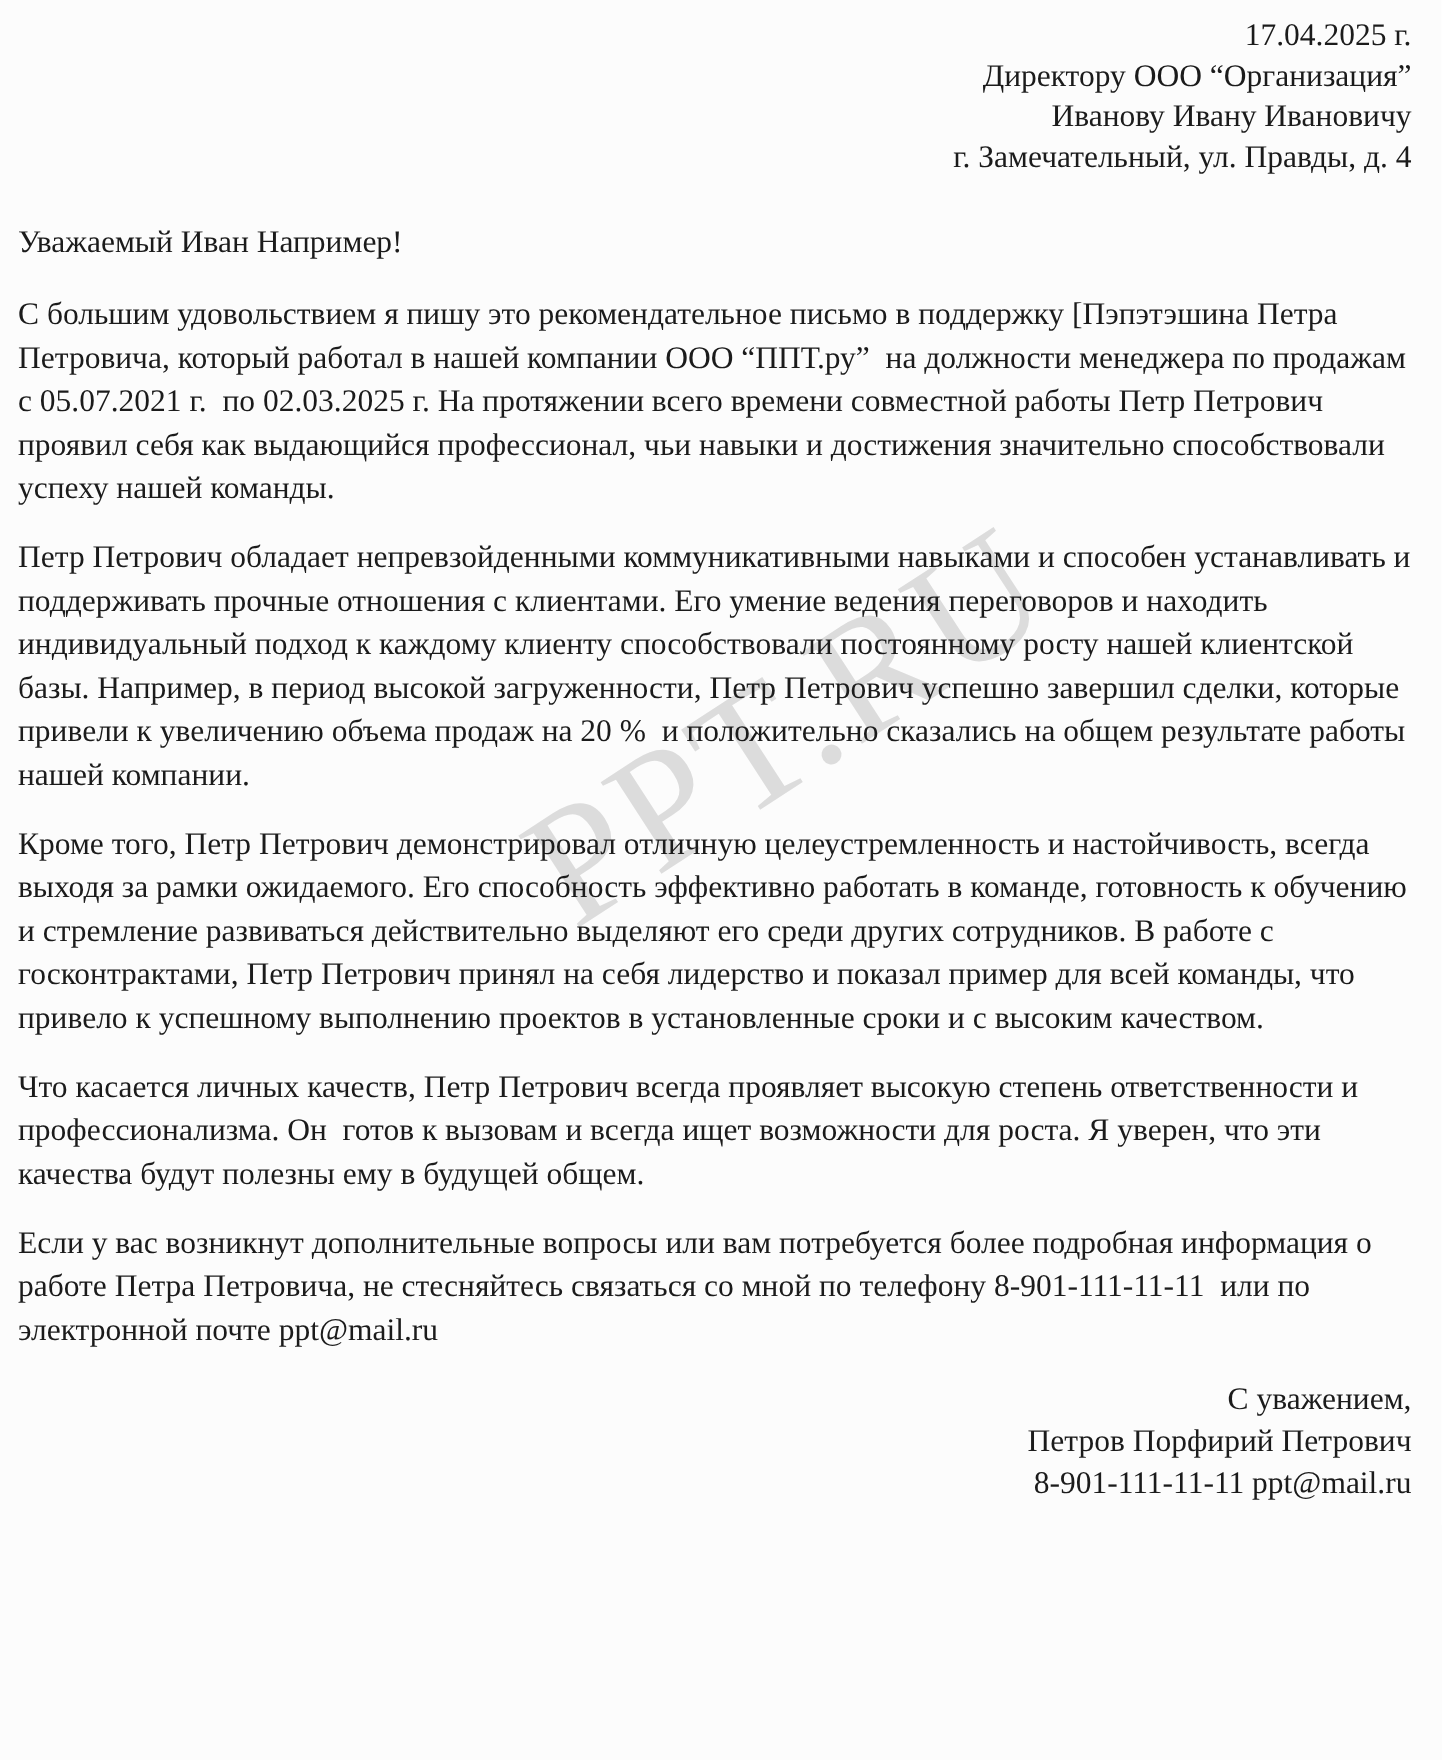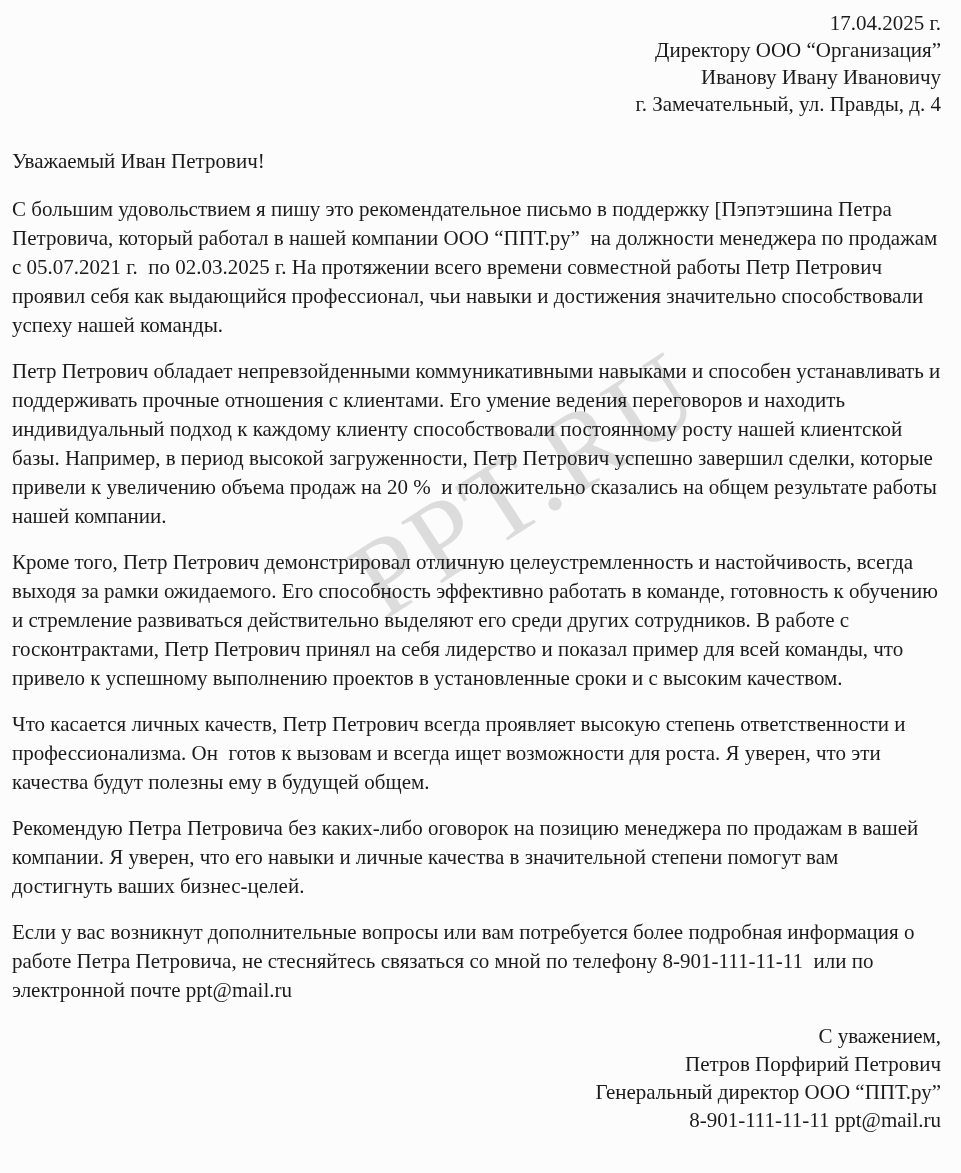--- a/index.html
+++ b/index.html
@@ -77,32 +77,30 @@
 
   <div class="content">
 
     <div class="letter-header">
       <div>17.04.2025 г.</div>
       <div>Директору ООО “Организация”</div>
       <div>Иванову Ивану Ивановичу</div>
       <div>г. Замечательный, ул. Правды, д. 4</div>
     </div>
 
-    <div class="salutation">Уважаемый Иван Петрович!</div>
+    <div class="salutation">Уважаемый Иван Например!</div>
 
     <div class="body-paragraphs">
       <p>С большим удовольствием я пишу это рекомендательное письмо в поддержку [Пэпэтэшина Петра Петровича, который работал в нашей компании ООО “ППТ.ру”  на должности менеджера по продажам с 05.07.2021 г.  по 02.03.2025 г. На протяжении всего времени совместной работы Петр Петрович проявил себя как выдающийся профессионал, чьи навыки и достижения значительно способствовали успеху нашей команды.</p>
       <p>Петр Петрович обладает непревзойденными коммуникативными навыками и способен устанавливать и поддерживать прочные отношения с клиентами. Его умение ведения переговоров и находить индивидуальный подход к каждому клиенту способствовали постоянному росту нашей клиентской базы. Например, в период высокой загруженности, Петр Петрович успешно завершил сделки, которые привели к увеличению объема продаж на 20 %  и положительно сказались на общем результате работы нашей компании.</p>
       <p>Кроме того, Петр Петрович демонстрировал отличную целеустремленность и настойчивость, всегда выходя за рамки ожидаемого. Его способность эффективно работать в команде, готовность к обучению и стремление развиваться действительно выделяют его среди других сотрудников. В работе с госконтрактами, Петр Петрович принял на себя лидерство и показал пример для всей команды, что привело к успешному выполнению проектов в установленные сроки и с высоким качеством.</p>
       <p>Что касается личных качеств, Петр Петрович всегда проявляет высокую степень ответственности и профессионализма. Он  готов к вызовам и всегда ищет возможности для роста. Я уверен, что эти качества будут полезны ему в будущей общем.</p>
-      <p>Рекомендую Петра Петровича без каких-либо оговорок на позицию менеджера по продажам в вашей компании. Я уверен, что его навыки и личные качества в значительной степени помогут вам достигнуть ваших бизнес-целей.</p>
       <p>Если у вас возникнут дополнительные вопросы или вам потребуется более подробная информация о работе Петра Петровича, не стесняйтесь связаться со мной по телефону 8-901-111-11-11  или по электронной почте ppt@mail.ru</p>
     </div>
 
     <div class="signature">
       <div>С уважением,</div>
       <div>Петров Порфирий Петрович</div>
-      <div>Генеральный директор ООО “ППТ.ру”</div>
       <div>8-901-111-11-11 ppt@mail.ru</div>
     </div>
 
   </div>
 </div>
 
 </body></html>

